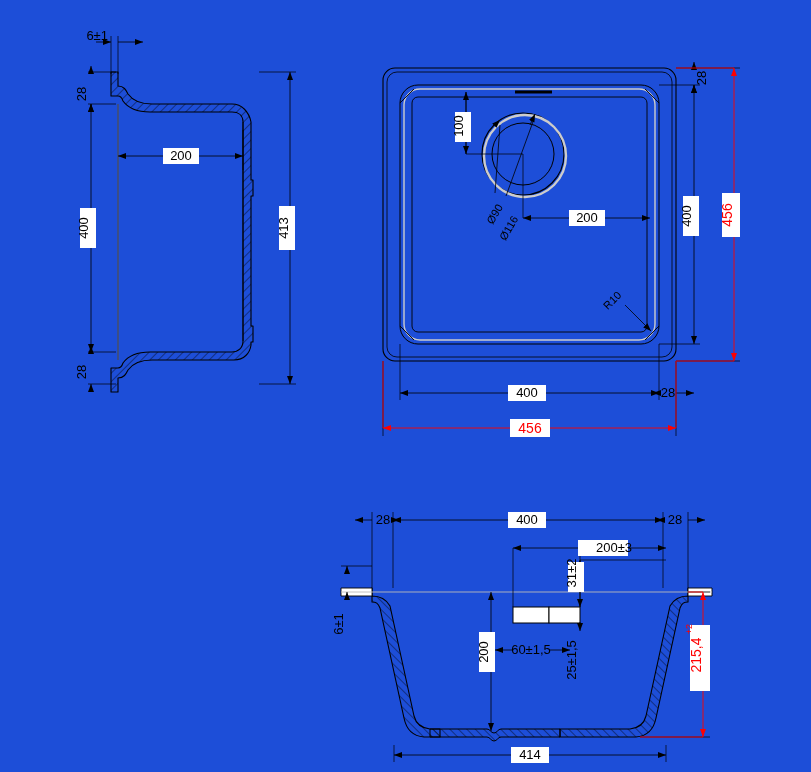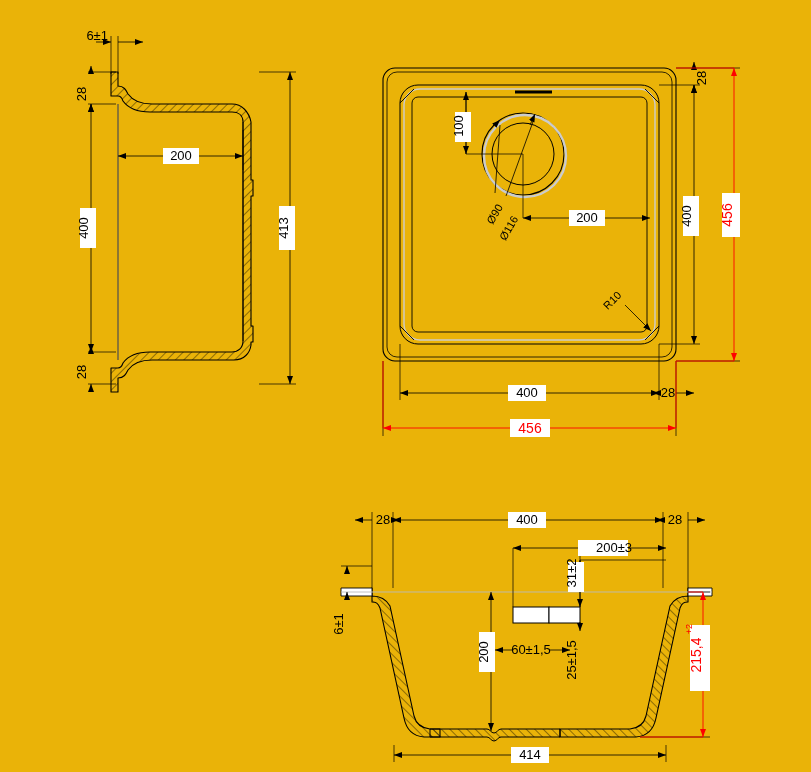--- a/index.html
+++ b/index.html
@@ -1,17 +1,17 @@
 <!DOCTYPE html>
 <html><head>
 <meta charset="utf-8">
 <style>
   html,body{margin:0;padding:0;background:#ffffff;}
   body{width:811px;height:772px;font-family:"Liberation Sans",sans-serif;overflow:hidden;}
-  #sheet{position:relative;width:811px;height:772px;background:#eab308;}
+  #sheet{position:relative;width:811px;height:772px;background:#1d4ed8;}
   svg{display:block;position:absolute;top:0;left:0;}
   .dimtxt{font-family:"Liberation Sans",sans-serif;font-size:13px;fill:#000;}
   .dimtxt-r{font-family:"Liberation Sans",sans-serif;font-size:14px;fill:#ff0000;}
   .dimtxt-sm-r{font-family:"Liberation Sans",sans-serif;font-size:9px;fill:#ff0000;}
   .dimtxt-md{font-family:"Liberation Sans",sans-serif;font-size:11px;fill:#000;}
 </style>
 </head>
 <body>
 
 <div id="sheet">

